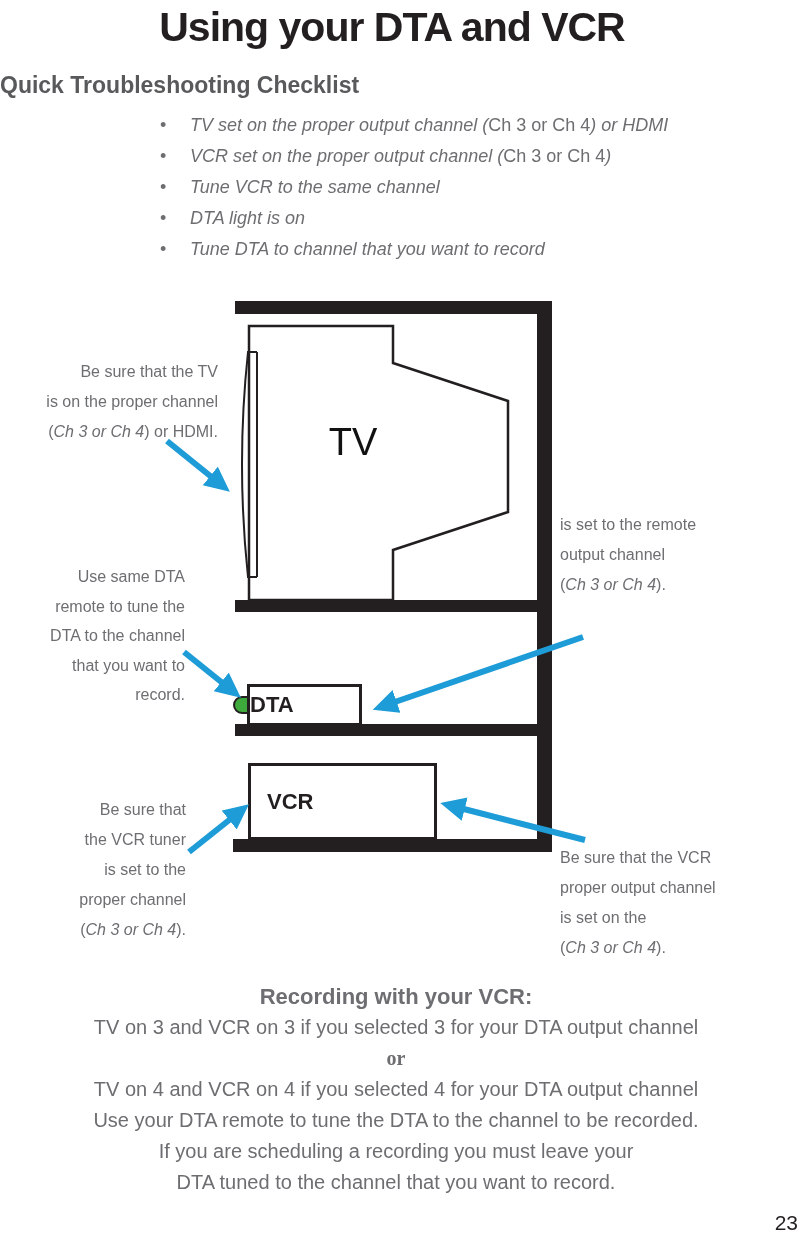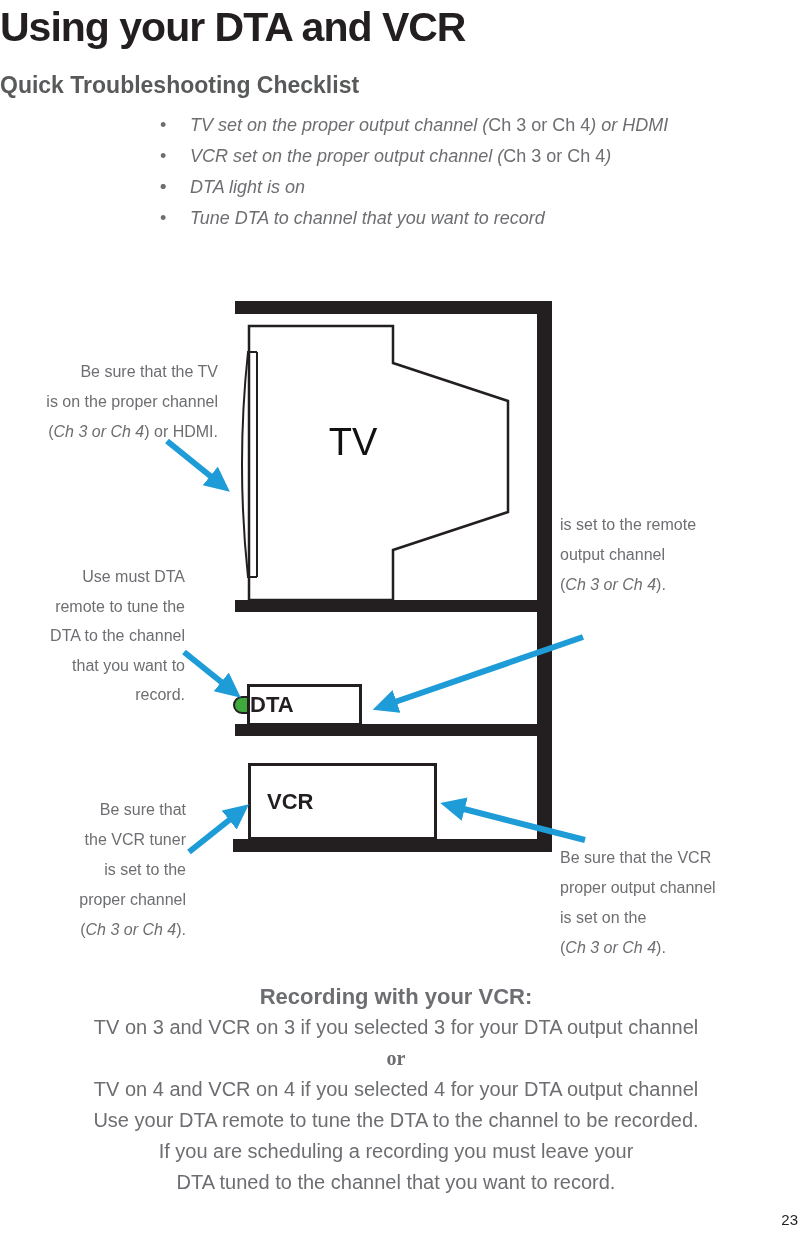--- a/index.html
+++ b/index.html
@@ -8,21 +8,21 @@
     --shelf_black:#231f20;
     --text_gray:#6d6e71;
   }
   *{box-sizing:border-box;margin:0;padding:0;}
   html,body{background:#ffffff;}
   #page{
     position:relative;width:806px;height:1236px;background:#fff;
     font-family:"Liberation Sans",sans-serif;overflow:hidden;color:var(--text_gray);
   }
   .title{
-    position:absolute;top:4px;left:0;width:784px;text-align:left;
+    position:absolute;top:4px;left:0;width:784px;text-align:center;
     font-size:41px;font-weight:bold;letter-spacing:-1px;color:#231f20;white-space:nowrap;
   }
   .subtitle{
     position:absolute;top:72px;left:0;width:784px;text-align:left;
     font-size:23px;font-weight:bold;color:#58595b;white-space:nowrap;
   }
   .checklist{
     position:absolute;top:110px;left:160px;list-style:none;
     font-size:18px;line-height:31px;color:var(--text_gray);
   }
@@ -67,39 +67,39 @@
   #callout-vcr-output{left:560px;top:843px;}
 
   
   #recording{position:absolute;left:0;top:981px;width:792px;text-align:center;
     font-size:20px;line-height:31px;color:var(--text_gray);}
   #recording div{white-space:nowrap;}
   #recording .hd{font-size:22px;font-weight:bold;}
   #recording .b{font-weight:bold;font-family:Liberation Serif, serif;}
 
   #pagenum{position:absolute;left:760px;top:1211px;width:38px;text-align:right;
-    font-size:15px;color:#231f20;}
+    font-size:21px;color:#231f20;}
 </style>
 </head>
 <body>
 
 <div id="page">
 
   <div class="title">Using your DTA and VCR</div>
   <div class="subtitle">Quick Troubleshooting Checklist</div>
 
   <ul class="checklist">
     <li>
       <span class="blt">•</span><span class="seg it">TV set on the proper output channel (</span><span class="seg rm">Ch 3 or Ch 4</span><span class="seg it">) or HDMI</span>
     </li>
     <li>
       <span class="blt">•</span><span class="seg it">VCR set on the proper output channel (</span><span class="seg rm">Ch 3 or Ch 4</span><span class="seg it">)</span>
     </li>
     <li>
-      <span class="blt">•</span>
+      <span class="blt">•</span><span class="seg it">Tune VCR to the same channel</span>
     </li>
     <li>
       <span class="blt">•</span><span class="seg it">DTA light is on</span>
     </li>
     <li>
       <span class="blt">•</span><span class="seg it">Tune DTA to channel that you want to record</span>
     </li>
   </ul>
 
   <div class="bar" id="bar-top"></div>
@@ -134,21 +134,21 @@
     <line x1="585" y1="840" x2="460" y2="808" style="stroke:var(--arrow_blue)" stroke-width="6" marker-end="url(#ah)"></line>
   </svg>
 
   <div class="callout ra" id="callout-tv">
     <div>Be sure that the TV</div>
     <div>is on the proper channel</div>
     <div><span>(</span><span class="it">Ch 3 or Ch 4</span><span>) or HDMI.</span></div>
   </div>
 
   <div class="callout ra" id="callout-dta-remote">
-    <div>Use must DTA</div>
+    <div>Use same DTA</div>
     <div>remote to tune the</div>
     <div>DTA to the channel</div>
     <div>that you want to</div>
     <div>record.</div>
   </div>
 
   <div class="callout ra" id="callout-vcr-tuner">
     <div>Be sure that</div>
     <div>the VCR tuner</div>
     <div>is set to the</div>

